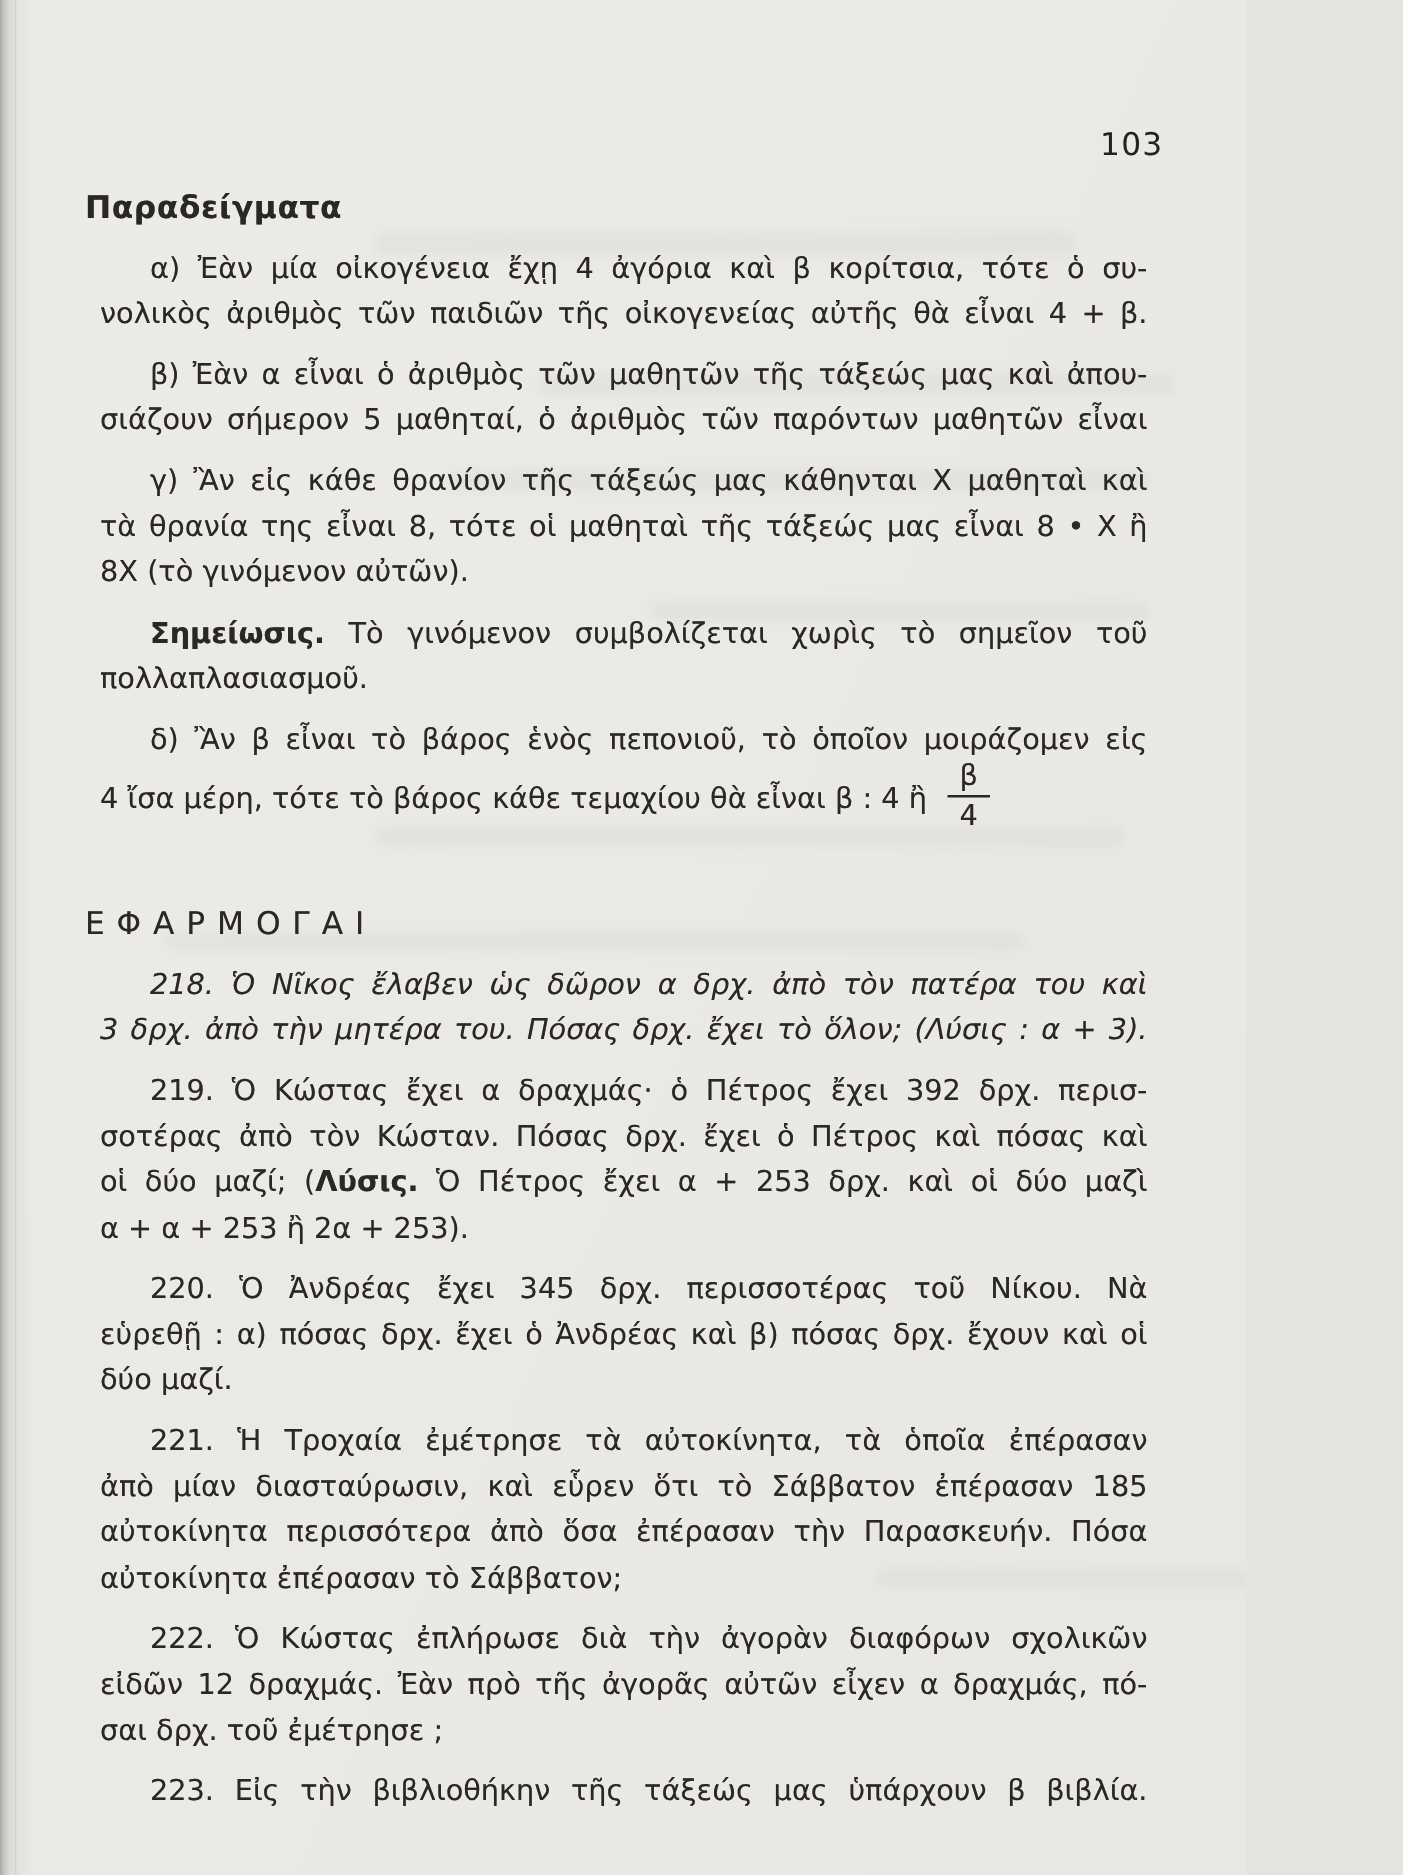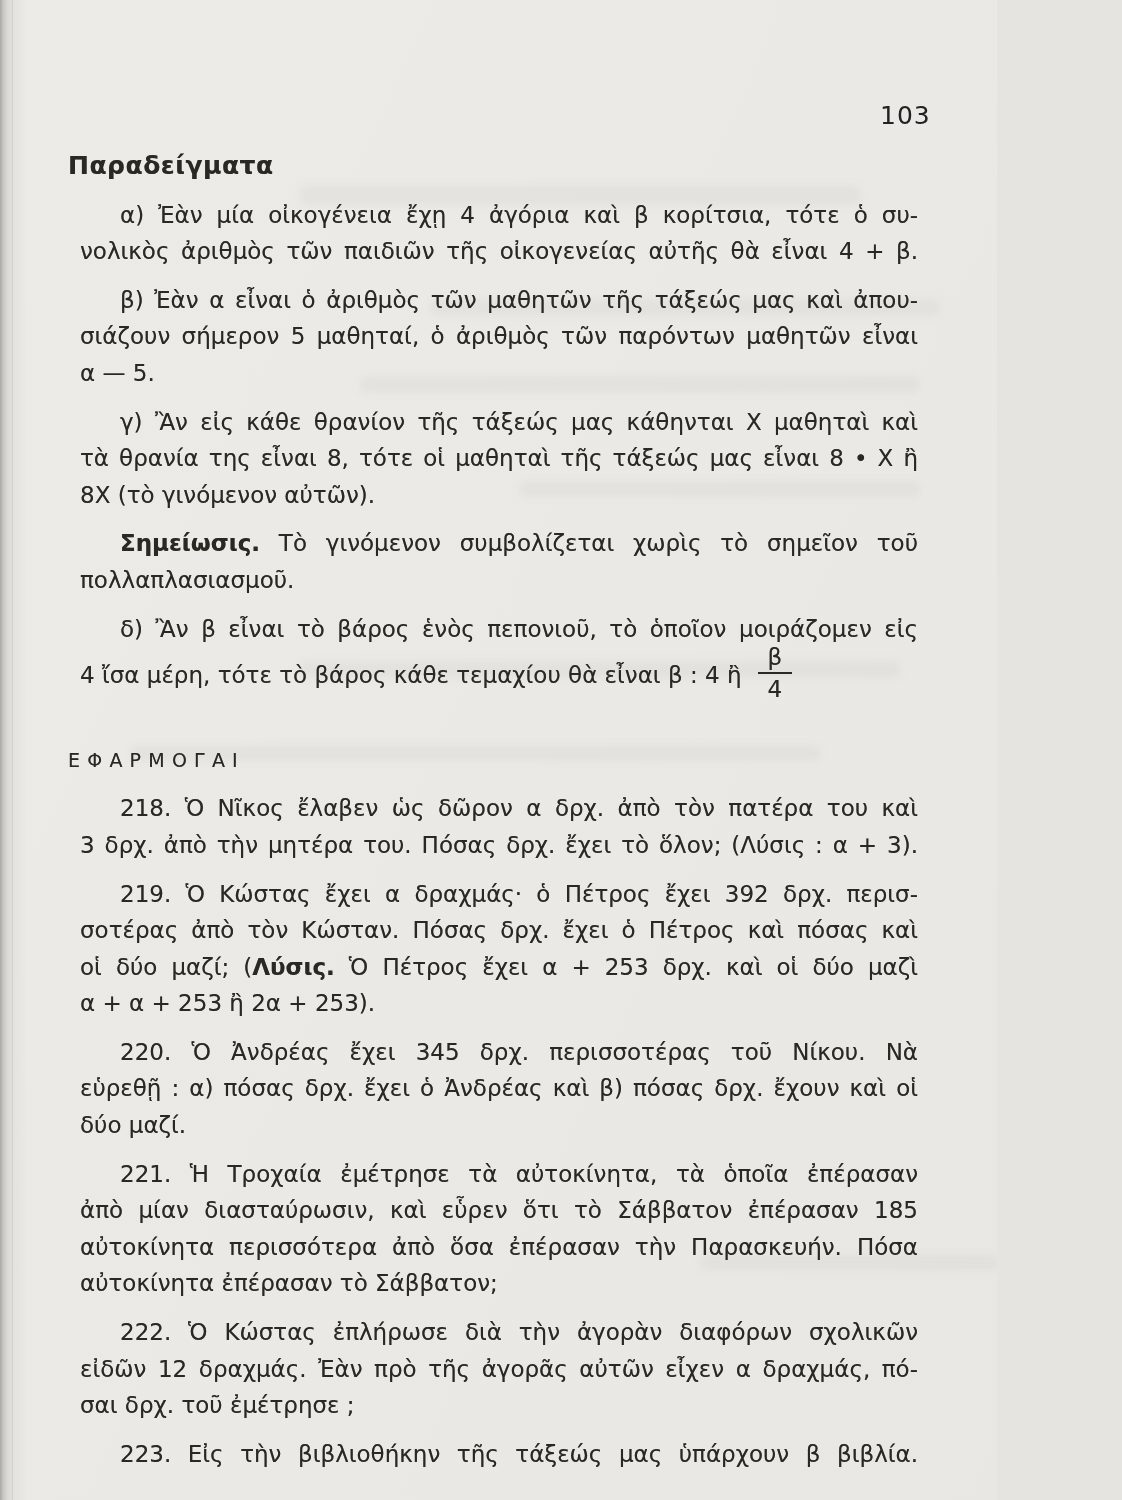--- a/index.html
+++ b/index.html
@@ -46,27 +46,27 @@
     position:absolute; left:68px; top:0; width:862px;
     font-size:23px; line-height:36.6px;
     text-shadow:0 0 0.4px rgba(40,38,34,0.45);
   }
 
   h1.h-examples {
     font-size:25px; font-weight:bold; line-height:36.6px;
     margin-top:148px; letter-spacing:0.02em;
   }
   h2.h-apps {
-    font-size:19px; font-weight:normal; line-height:36.6px;
-    margin-top:48px; letter-spacing:0.38em;
+    font-size:25px; font-weight:normal; line-height:36.6px;
+    margin-top:64px; letter-spacing:0.38em;
   }
 
   p.para { margin:12px; }
   .para-a { margin-top:23px; }
-  .m218  { margin-top:34px; }
+  .m218  { margin-top:34px;font-style:italic; }
 
   .ln  { display:block; text-align:justify; }
   .jl  { text-align-last:justify; }
   .ind { text-indent:40px; }
 
   .lbl { font-weight:bold; }
 
   .line-frac { position:relative; margin-top:10px; }
   .frac {
     position:absolute; top:-13px; margin-left:16px;
@@ -99,21 +99,20 @@
     <h1 class="h-examples">Παραδείγματα</h1>
 
     <p class="para para-a">
         <span class="ln ind jl">α) Ἐὰν μία οἰκογένεια ἔχῃ 4 ἀγόρια καὶ β κορίτσια, τότε ὁ συ-</span>
         <span class="ln jl">νολικὸς ἀριθμὸς τῶν παιδιῶν τῆς οἰκογενείας αὐτῆς θὰ εἶναι 4 + β.</span>
       </p>
 
     <p class="para">
         <span class="ln ind jl">β) Ἐὰν α εἶναι ὁ ἀριθμὸς τῶν μαθητῶν τῆς τάξεώς μας καὶ ἀπου-</span>
         <span class="ln jl">σιάζουν σήμερον 5 μαθηταί, ὁ ἀριθμὸς τῶν παρόντων μαθητῶν εἶναι</span>
-        <span class="ln">α — 5.</span>
       </p>
 
     <p class="para">
         <span class="ln ind jl">γ) Ἂν εἰς κάθε θρανίον τῆς τάξεώς μας κάθηνται Χ μαθηταὶ καὶ</span>
         <span class="ln jl">τὰ θρανία της εἶναι 8, τότε οἱ μαθηταὶ τῆς τάξεώς μας εἶναι 8 • Χ ἢ</span>
         <span class="ln">8Χ (τὸ γινόμενον αὐτῶν).</span>
       </p>
 
     <p class="para">
         <span class="ln ind jl"><b class="lbl">Σημείωσις.</b><span> Τὸ γινόμενον συμβολίζεται χωρὶς τὸ σημεῖον τοῦ</span></span>

